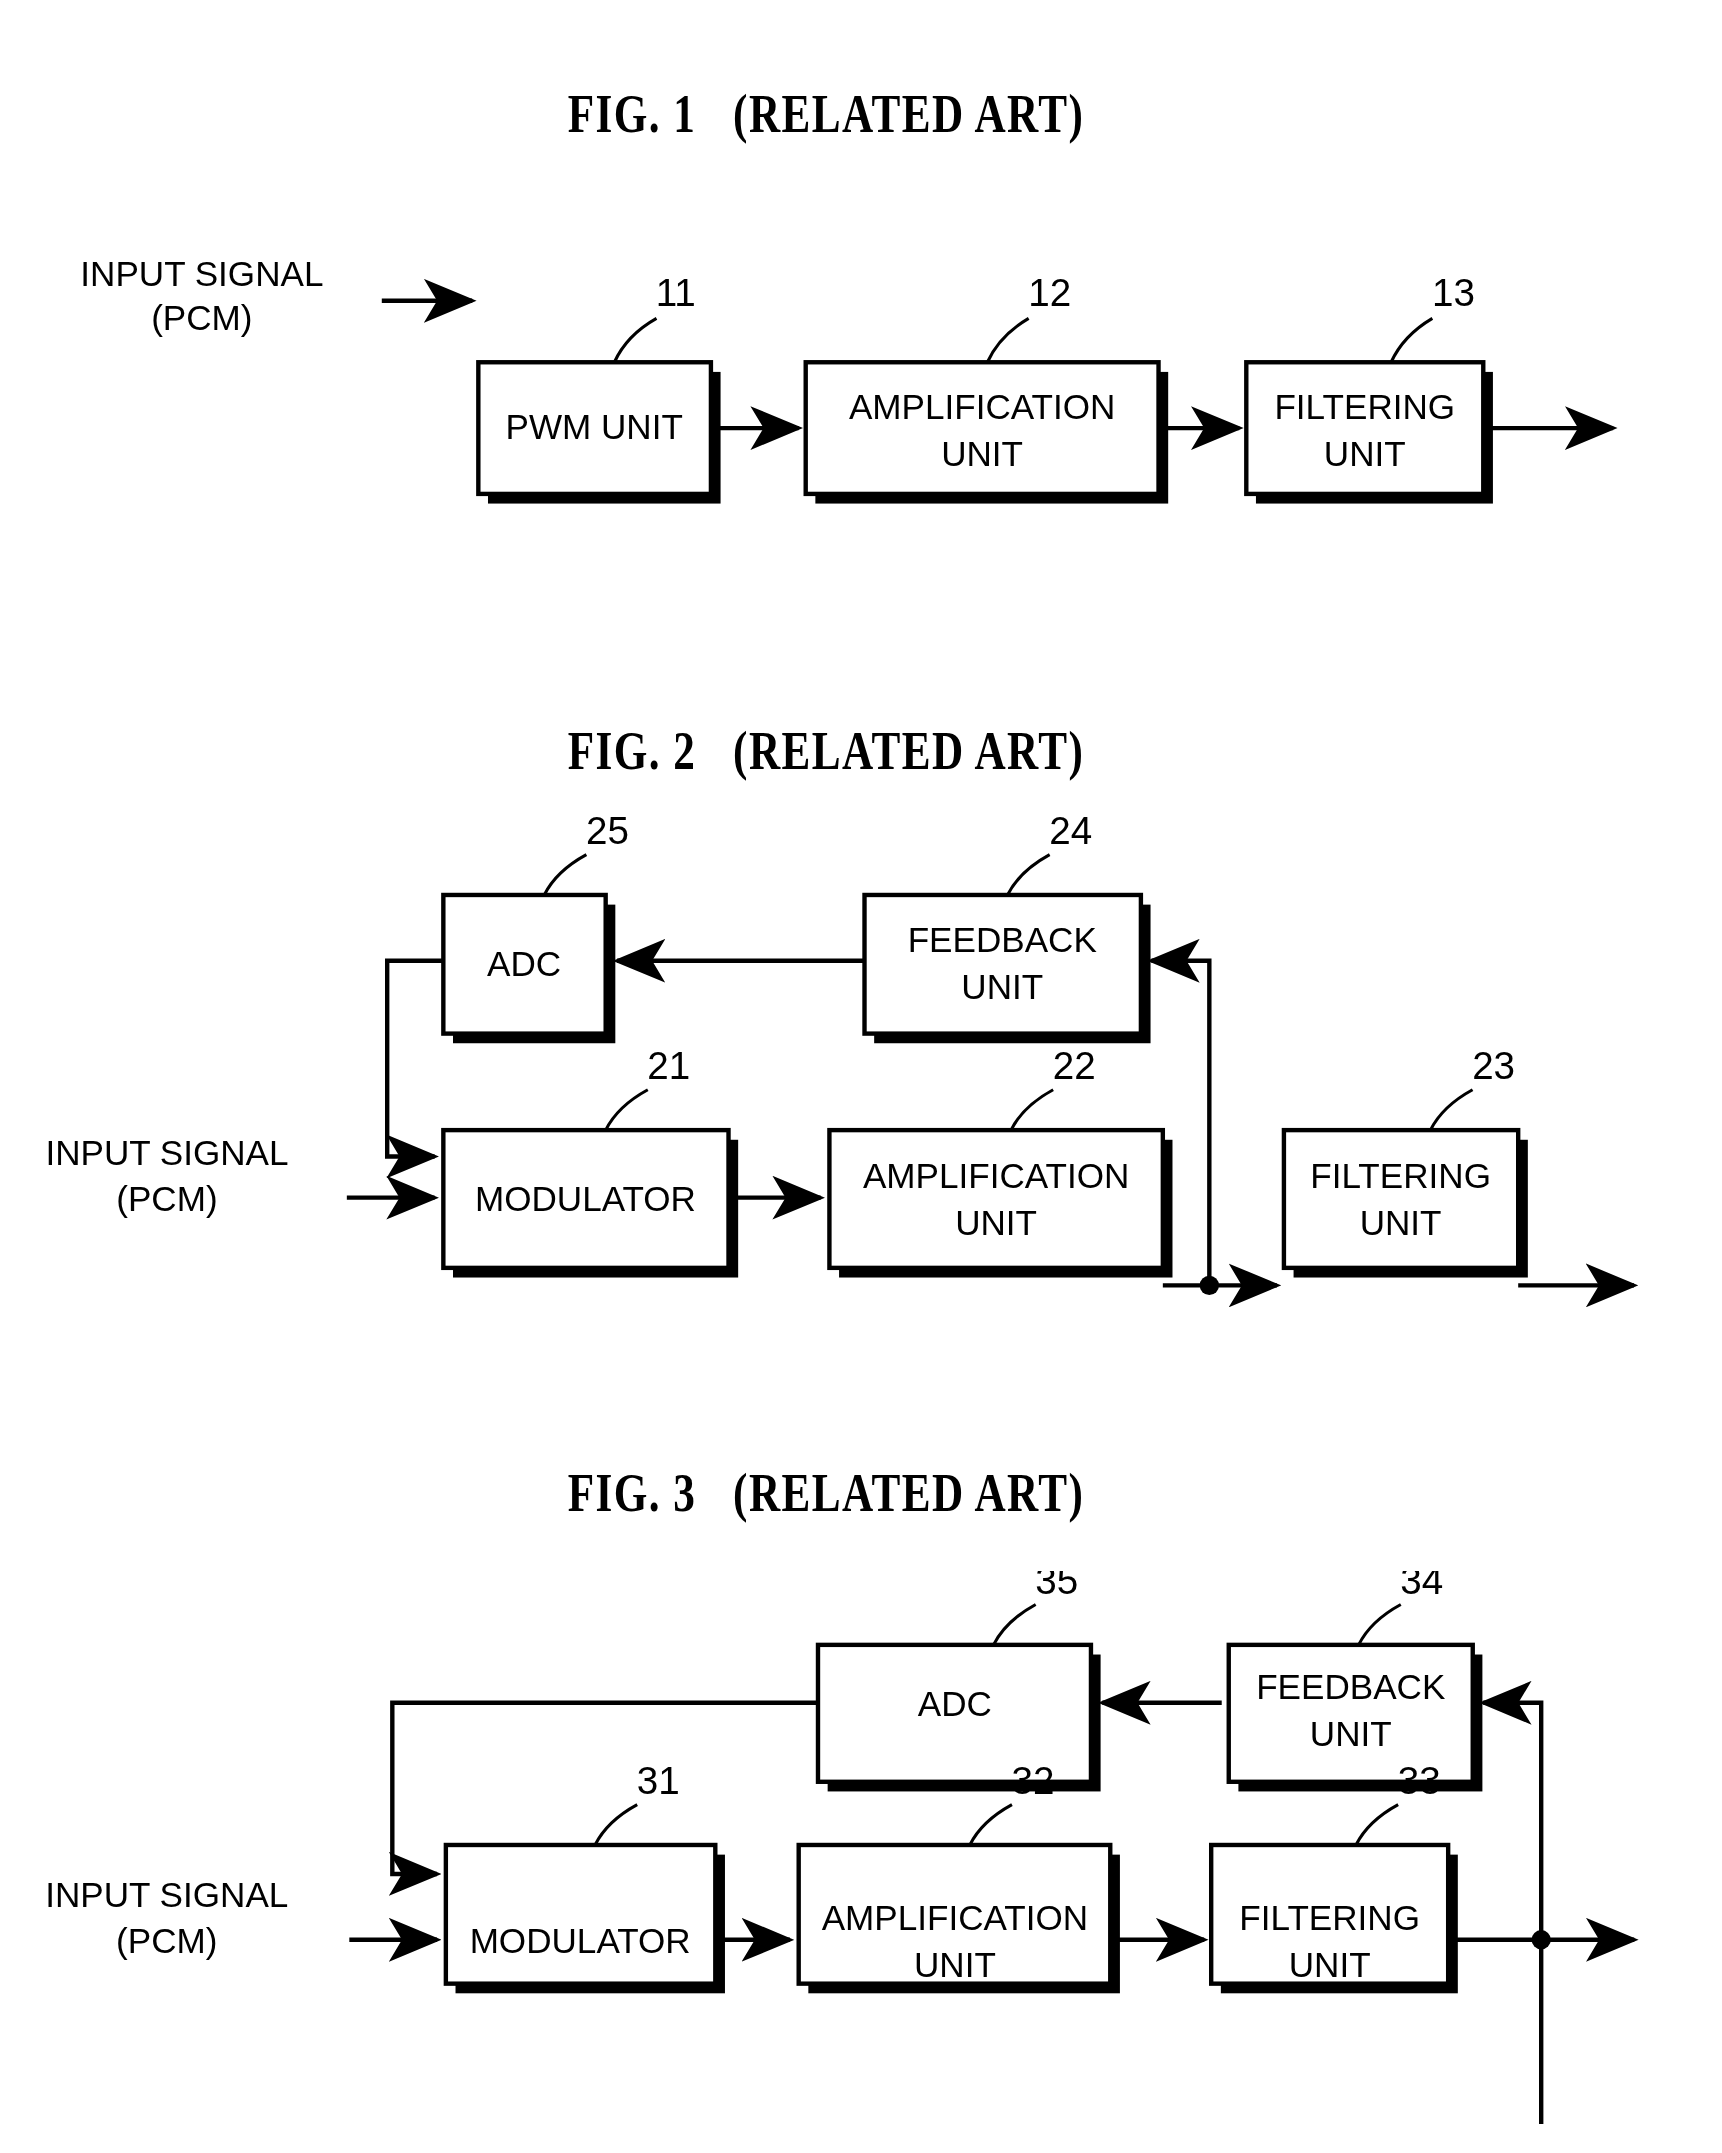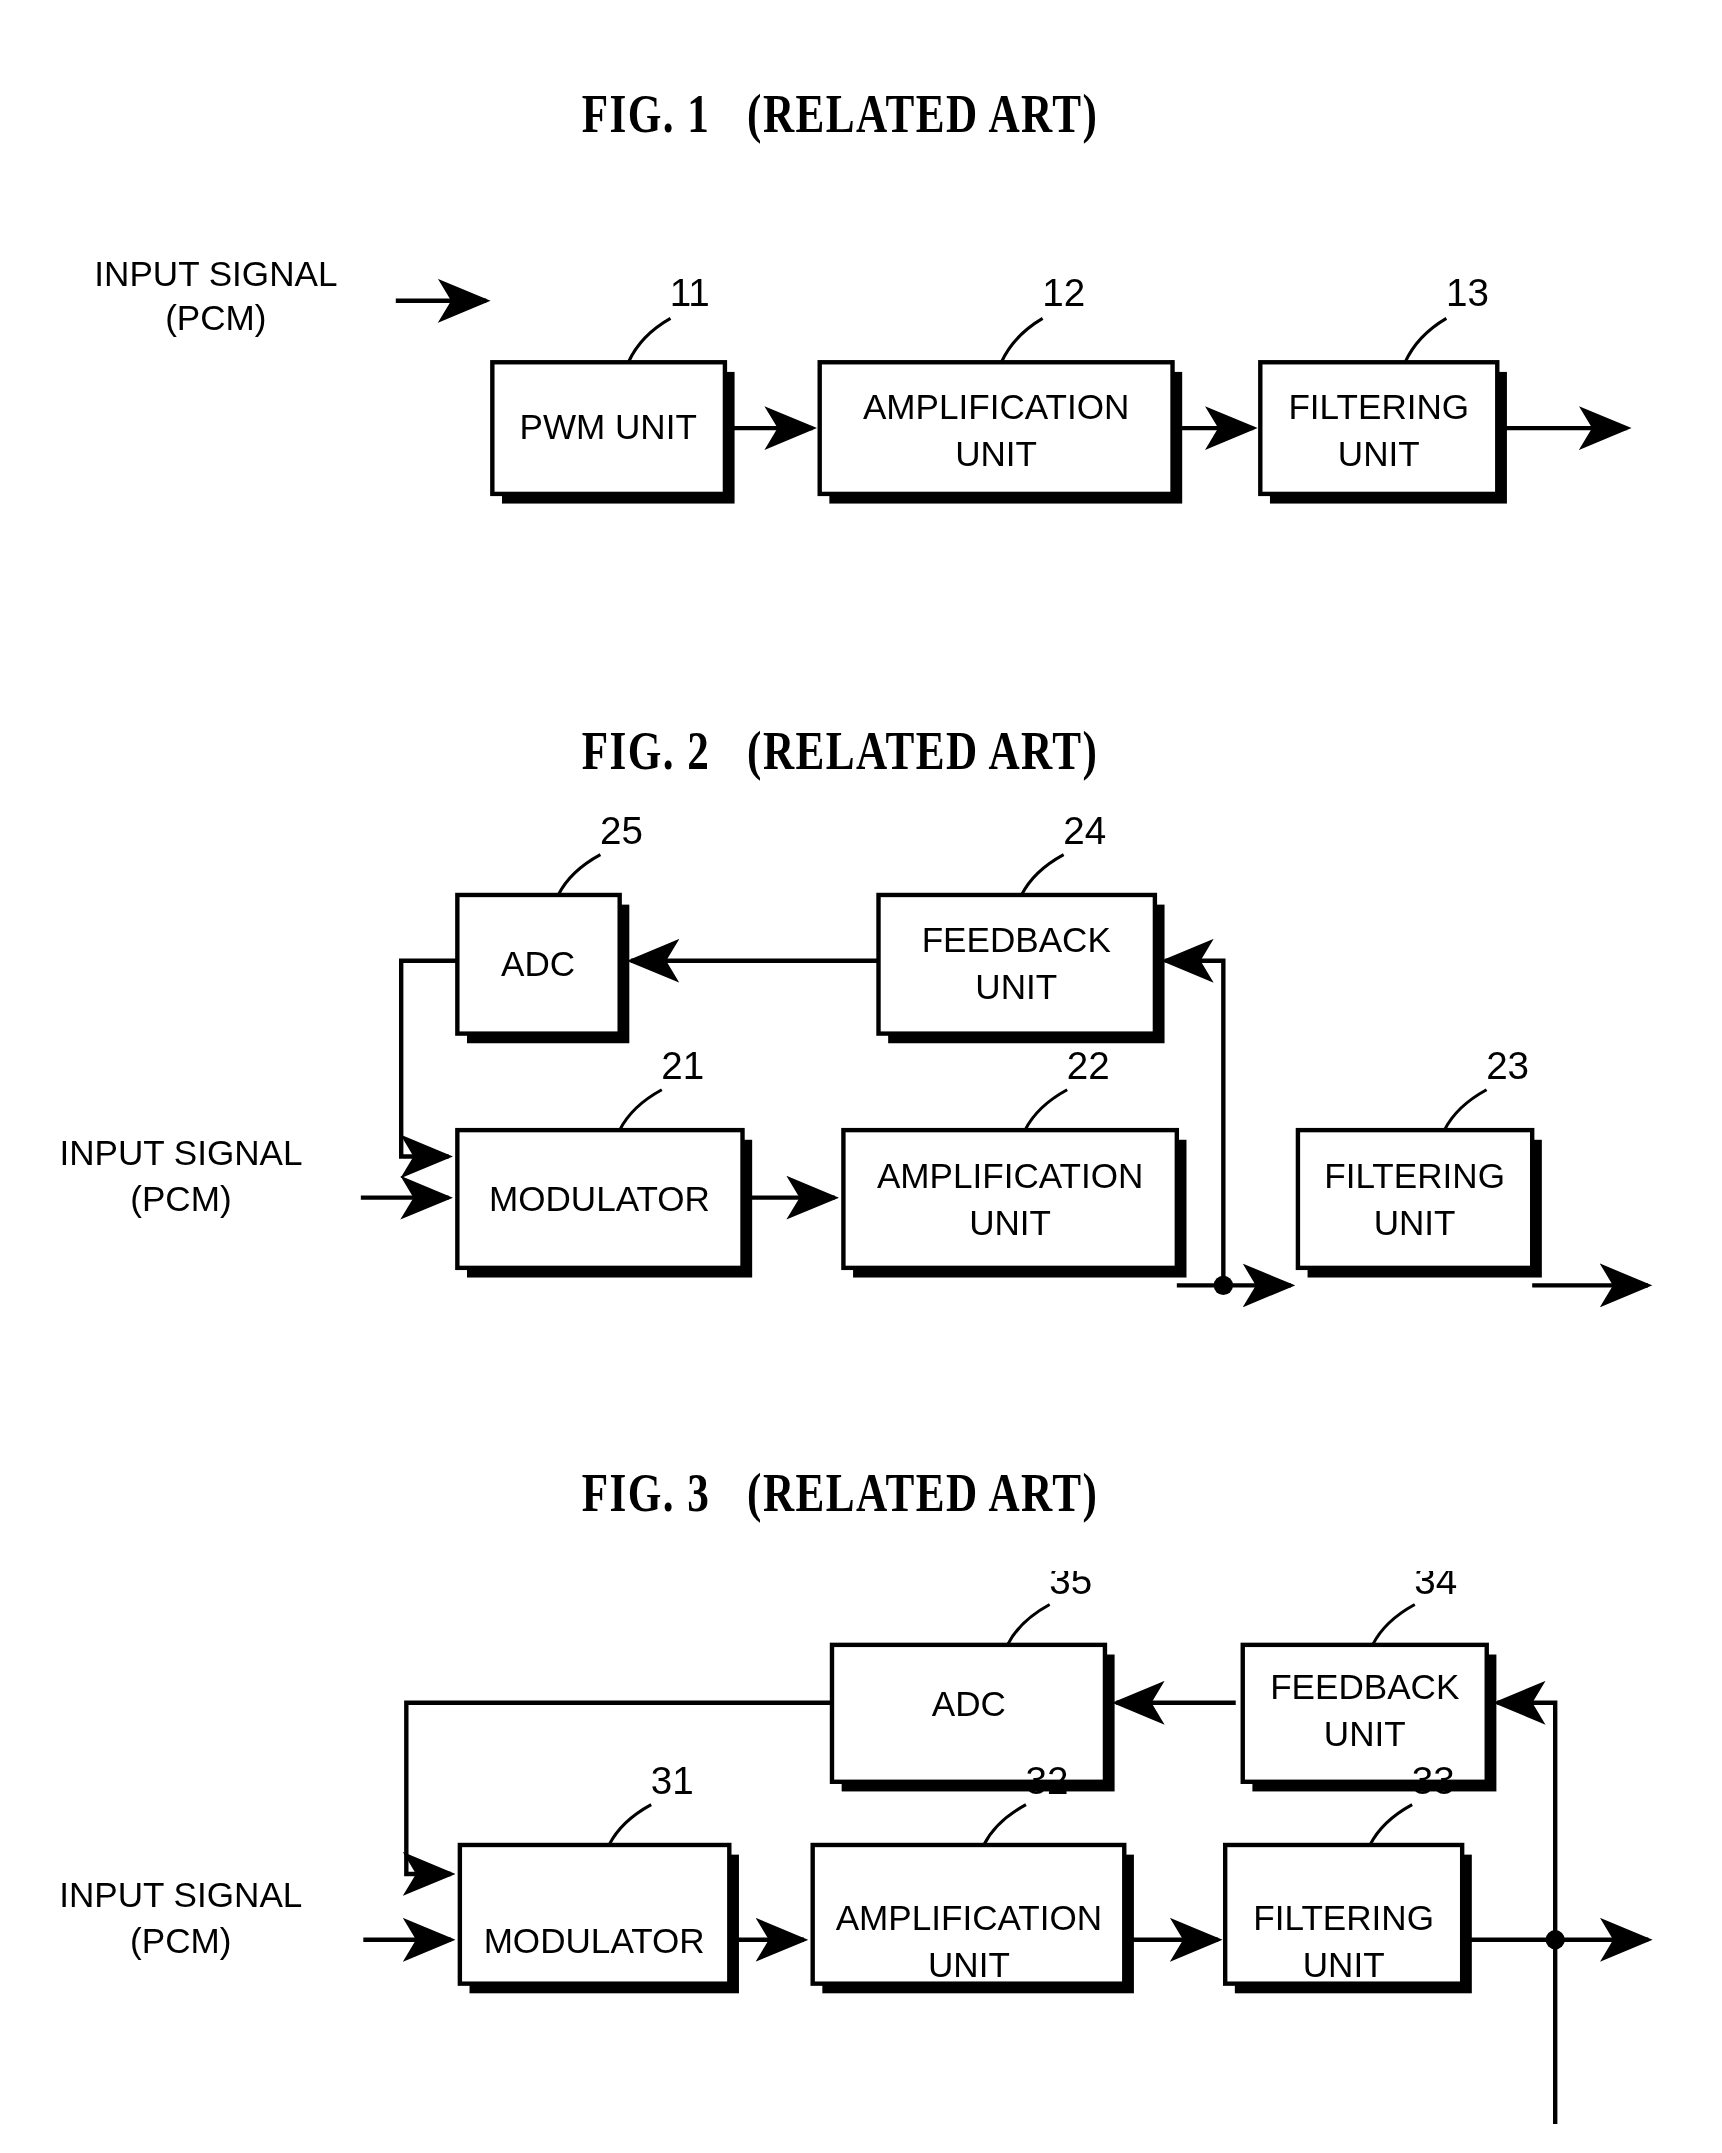--- a/index.html
+++ b/index.html
@@ -11,21 +11,21 @@
   body {
     width: 1722px;
     height: 2153px;
     position: relative;
     font-family: "Liberation Sans", sans-serif;
     color: #000000;
     overflow: hidden;
   }
   .page {
     position: absolute;
-    left: 14px; top: 0;
+    left: 0; top: 0;
     width: 1652px;
     height: 2153px;
   }
   .fig-title {
     position: absolute;
     width: 100%;
     text-align: center;
     font-family: "Liberation Serif", serif;
     font-weight: 700;
     font-size: 54px;

